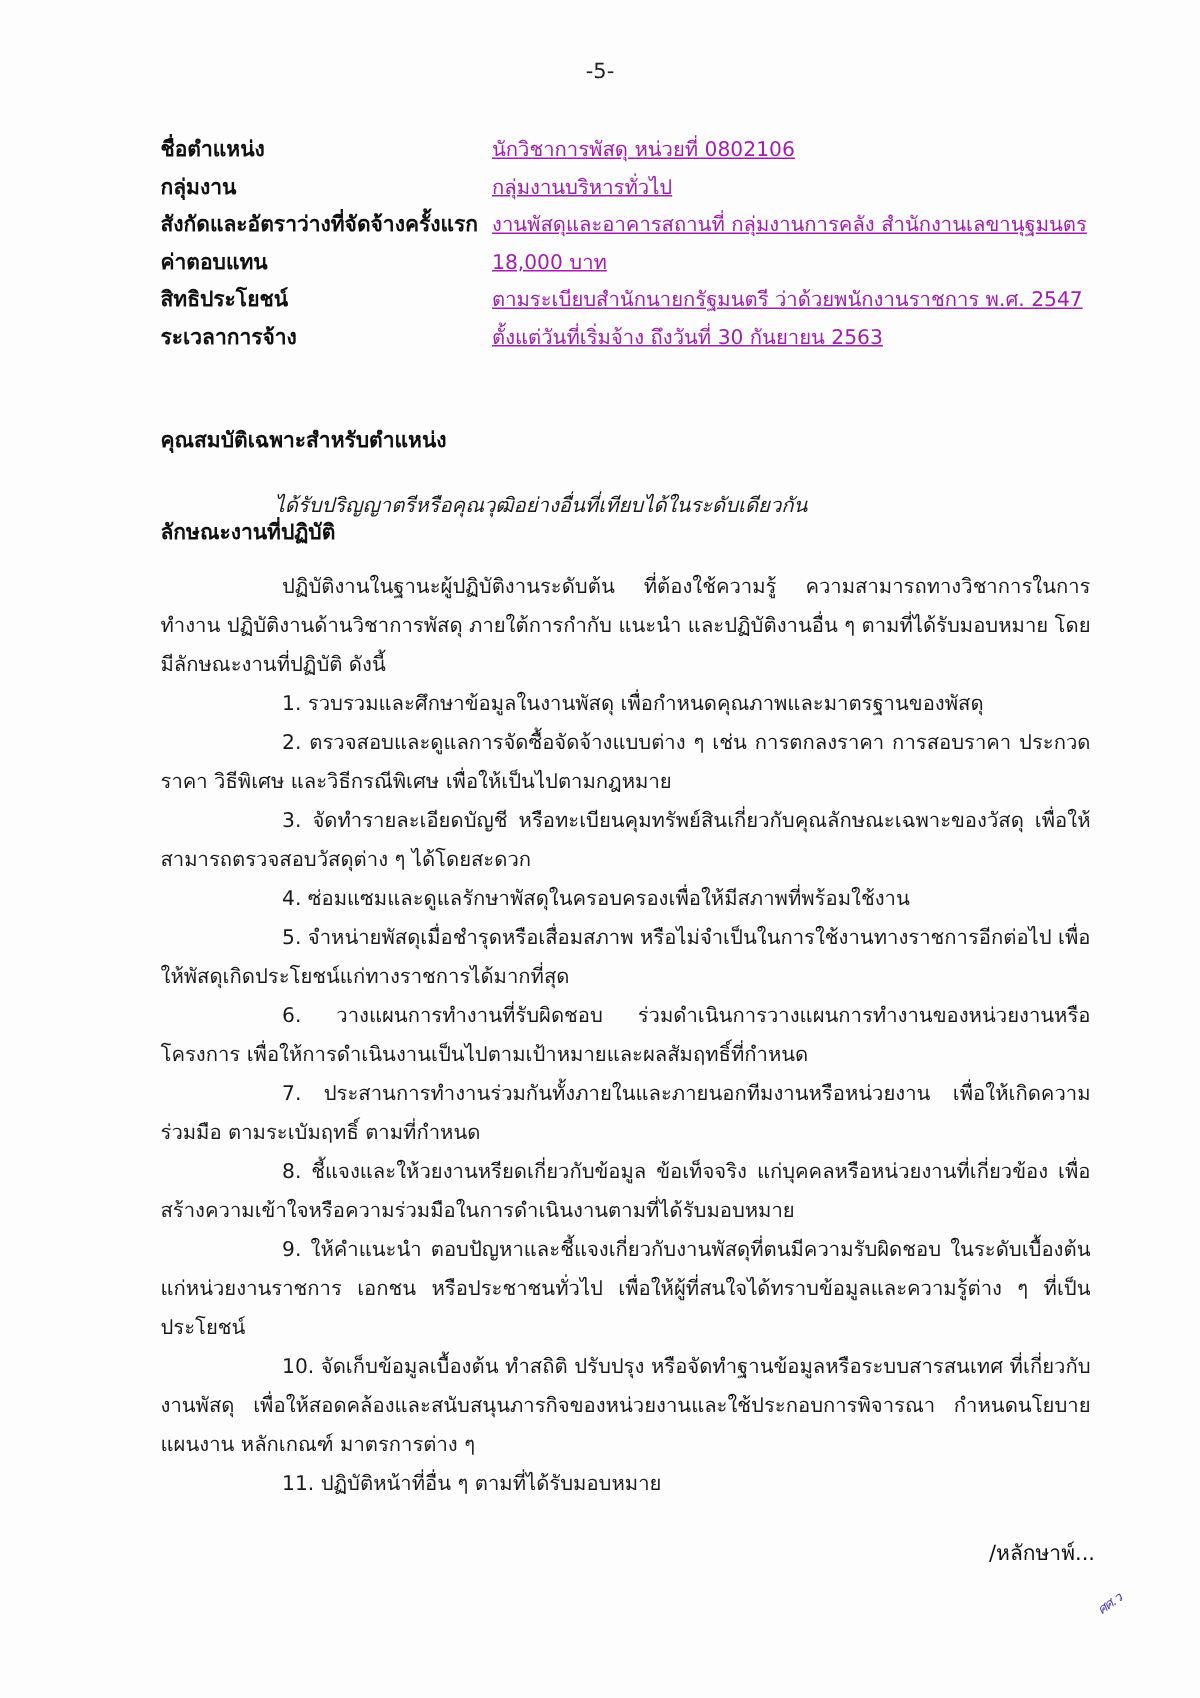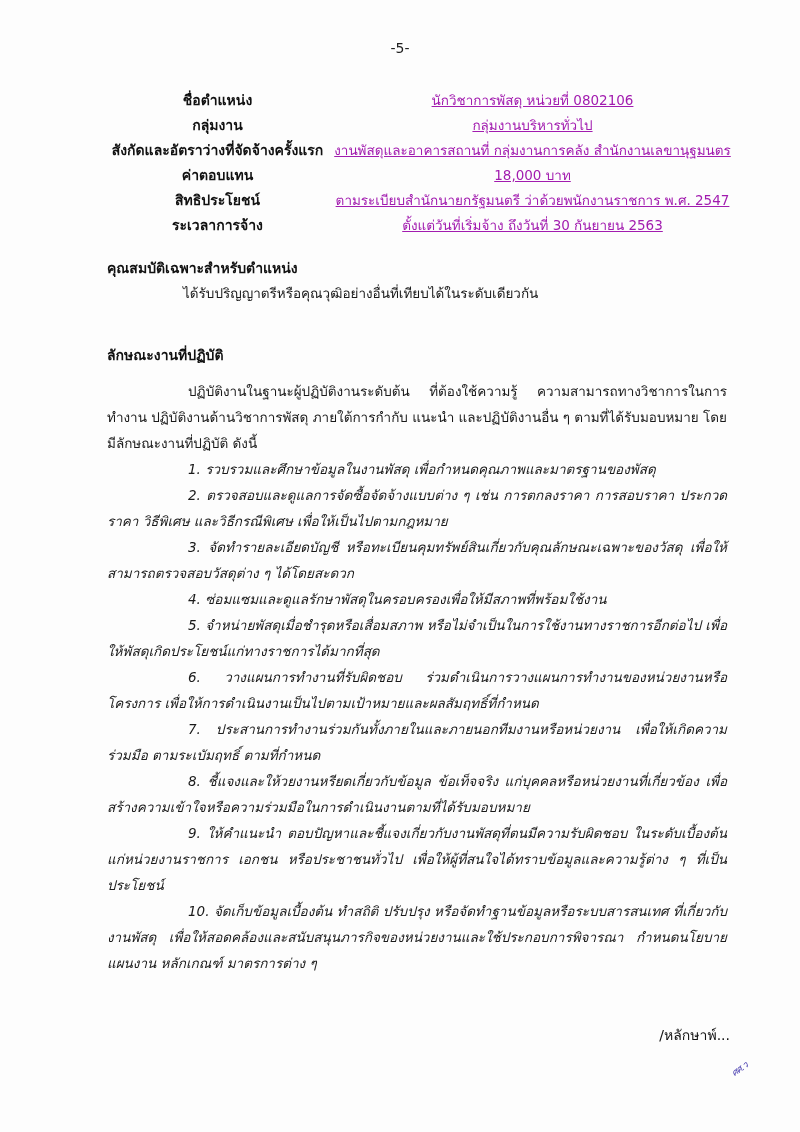--- a/index.html
+++ b/index.html
@@ -34,21 +34,20 @@
     .info-table {
       position: absolute;
       left: 107px;
       top: 88px;
       width: 630px;
       font-size: 14px;
     }
     .info-row {
       display: flex;
       line-height: 25px;
-      text-align: center;
     }
     .info-label {
       width: 221px;
       flex: 0 0 221px;
       font-weight: bold;
       color: #111;
       white-space: nowrap;
     }
     .info-value {
       flex: 1;
@@ -67,33 +66,33 @@
     }
     .section-title {
       font-weight: bold;
       font-size: 14px;
       color: #111;
       line-height: 25px;
     }
     .qual-text {
       padding-left: 76px;
       line-height: 25px;
-      margin-top: 0;
+      margin-top: 18px;
+      font-style: italic;
     }
     .body-para {
       text-indent: 81px;
       text-align: justify;
       line-height: 26px;
       margin-top: 10px;
     }
     .duty-item {
       text-indent: 81px;
       text-align: justify;
       line-height: 26px;
-      font-style: italic;
     }
     .item-num {
       display: inline;
     }
     .continue-mark {
       position: absolute;
       right: 70px;
       top: 1024px;
       font-size: 14px;
       color: #111;
@@ -148,37 +147,38 @@
       </div>
     </div>
     <div class="info-row">
       <div class="info-label">ระเวลาการจ้าง</div>
       <div class="info-value">
         <span class="line">ตั้งแต่วันที่เริ่มจ้าง ถึงวันที่ 30 กันยายน 2563</span>
       </div>
     </div>
   </div>
 
-  <div class="section" style="top: 256px;">
+  <div class="section" style="top: 282px;">
     <div class="section-title">คุณสมบัติเฉพาะสำหรับตำแหน่ง</div>
     <div class="qual-text">ได้รับปริญญาตรีหรือคุณวุฒิอย่างอื่นที่เทียบได้ในระดับเดียวกัน</div>
   </div>
 
   <div class="section" style="top: 343px;">
     <div class="section-title">ลักษณะงานที่ปฏิบัติ</div>
     <div class="body-para">ปฏิบัติงานในฐานะผู้ปฏิบัติงานระดับต้น ที่ต้องใช้ความรู้ ความสามารถทางวิชาการในการทำงาน ปฏิบัติงานด้านวิชาการพัสดุ ภายใต้การกำกับ แนะนำ และปฏิบัติงานอื่น ๆ ตามที่ได้รับมอบหมาย โดยมีลักษณะงานที่ปฏิบัติ ดังนี้</div>
 
     <div class="duty-item"><span class="item-num">1.</span> <span>รวบรวมและศึกษาข้อมูลในงานพัสดุ เพื่อกำหนดคุณภาพและมาตรฐานของพัสดุ</span></div>
     <div class="duty-item"><span class="item-num">2.</span> <span>ตรวจสอบและดูแลการจัดซื้อจัดจ้างแบบต่าง ๆ เช่น การตกลงราคา การสอบราคา ประกวดราคา วิธีพิเศษ และวิธีกรณีพิเศษ เพื่อให้เป็นไปตามกฎหมาย</span></div>
     <div class="duty-item"><span class="item-num">3.</span> <span>จัดทำรายละเอียดบัญชี หรือทะเบียนคุมทรัพย์สินเกี่ยวกับคุณลักษณะเฉพาะของวัสดุ เพื่อให้สามารถตรวจสอบวัสดุต่าง ๆ ได้โดยสะดวก</span></div>
     <div class="duty-item"><span class="item-num">4.</span> <span>ซ่อมแซมและดูแลรักษาพัสดุในครอบครองเพื่อให้มีสภาพที่พร้อมใช้งาน</span></div>
     <div class="duty-item"><span class="item-num">5.</span> <span>จำหน่ายพัสดุเมื่อชำรุดหรือเสื่อมสภาพ หรือไม่จำเป็นในการใช้งานทางราชการอีกต่อไป เพื่อให้พัสดุเกิดประโยชน์แก่ทางราชการได้มากที่สุด</span></div>
     <div class="duty-item"><span class="item-num">6.</span> <span>วางแผนการทำงานที่รับผิดชอบ ร่วมดำเนินการวางแผนการทำงานของหน่วยงานหรือโครงการ เพื่อให้การดำเนินงานเป็นไปตามเป้าหมายและผลสัมฤทธิ์ที่กำหนด</span></div>
     <div class="duty-item"><span class="item-num">7.</span> <span>ประสานการทำงานร่วมกันทั้งภายในและภายนอกทีมงานหรือหน่วยงาน เพื่อให้เกิดความร่วมมือ ตามระเบัมฤทธิ์ ตามที่กำหนด</span></div>
     <div class="duty-item"><span class="item-num">8.</span> <span>ชี้แจงและให้วยงานหรียดเกี่ยวกับข้อมูล ข้อเท็จจริง แก่บุคคลหรือหน่วยงานที่เกี่ยวข้อง เพื่อสร้างความเข้าใจหรือความร่วมมือในการดำเนินงานตามที่ได้รับมอบหมาย</span></div>
     <div class="duty-item"><span class="item-num">9.</span> <span>ให้คำแนะนำ ตอบปัญหาและชี้แจงเกี่ยวกับงานพัสดุที่ตนมีความรับผิดชอบ ในระดับเบื้องต้น แก่หน่วยงานราชการ เอกชน หรือประชาชนทั่วไป เพื่อให้ผู้ที่สนใจได้ทราบข้อมูลและความรู้ต่าง ๆ ที่เป็นประโยชน์</span></div>
     <div class="duty-item"><span class="item-num">10.</span> <span>จัดเก็บข้อมูลเบื้องต้น ทำสถิติ ปรับปรุง หรือจัดทำฐานข้อมูลหรือระบบสารสนเทศ ที่เกี่ยวกับงานพัสดุ เพื่อให้สอดคล้องและสนับสนุนภารกิจของหน่วยงานและใช้ประกอบการพิจารณา กำหนดนโยบาย แผนงาน หลักเกณฑ์ มาตรการต่าง ๆ</span></div>
+    <div class="duty-item"><span class="item-num">11.</span> <span>ปฏิบัติหน้าที่อื่น ๆ ตามที่ได้รับมอบหมาย</span></div>
   </div>
 
   <div class="continue-mark">/หลักษาพ์...</div>
   <div class="initials">ศศ.ว</div>
 
 </div>
 
 </body></html>

